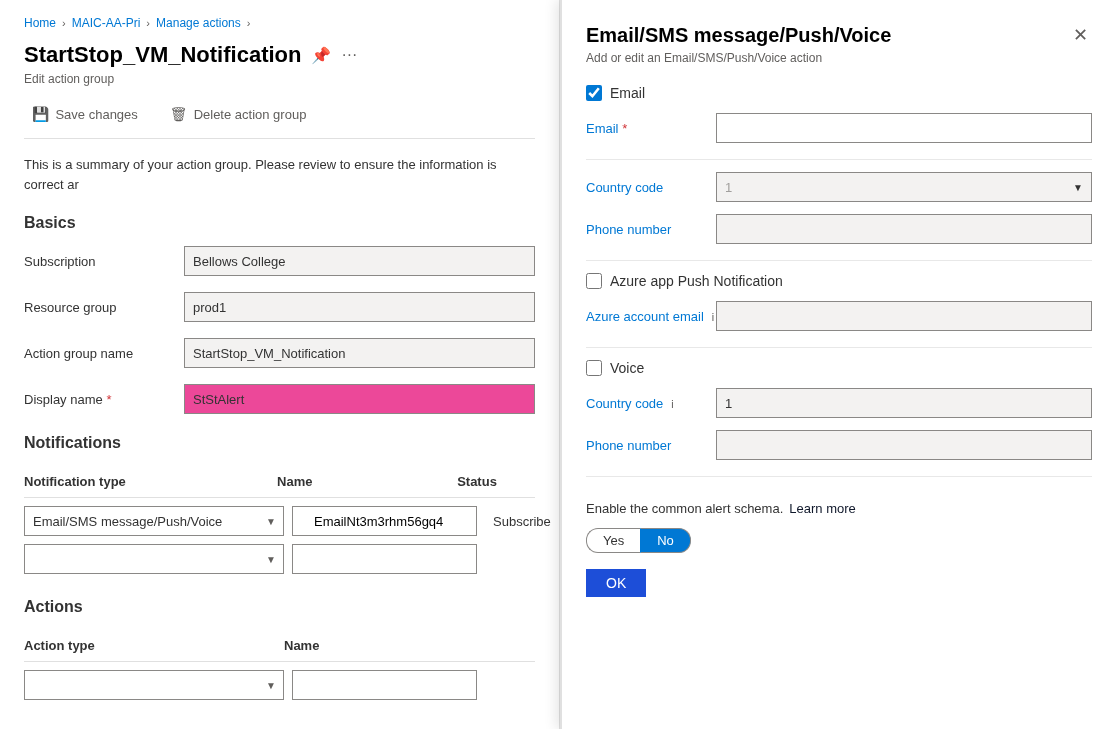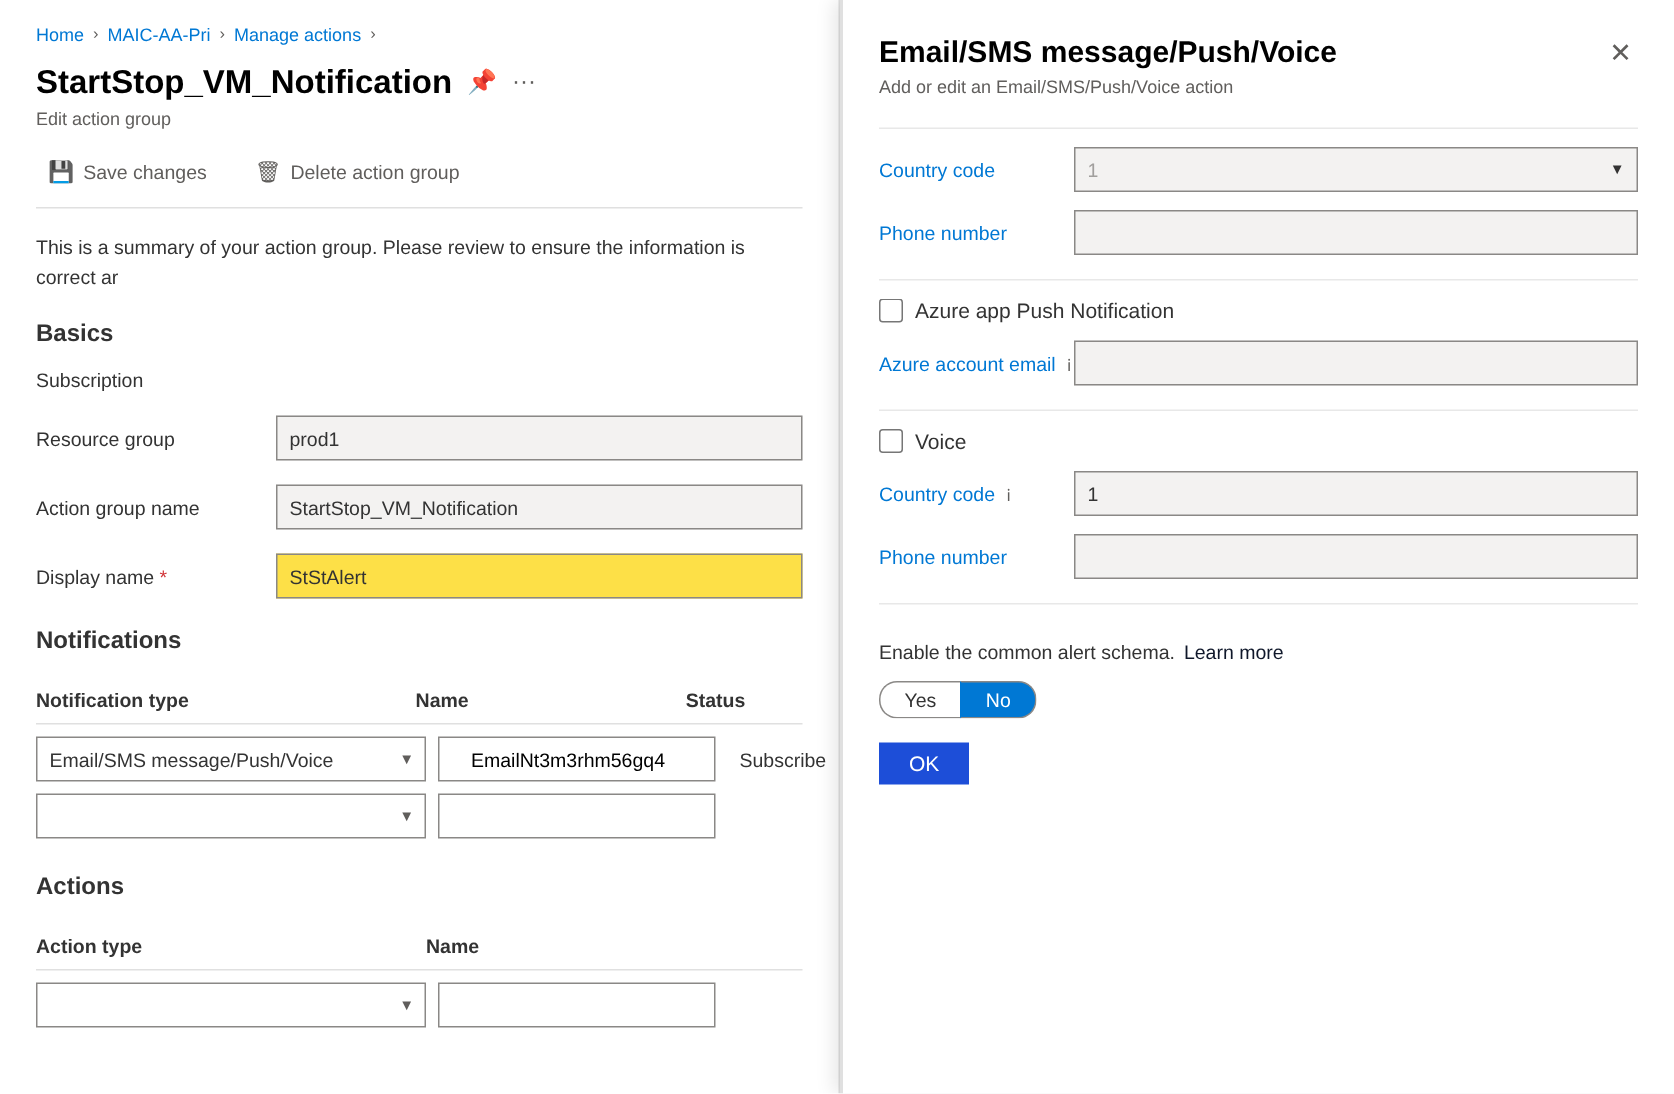--- a/index.html
+++ b/index.html
@@ -23,21 +23,21 @@
     .toolbar-btn { display: flex; align-items: center; gap: 6px; background: none; border: none; color: #605e5c; cursor: pointer; font-size: 13px; padding: 4px 8px; }
     .toolbar-btn .icon { font-size: 14px; }
 
     .summary-text { font-size: 13px; color: #333; margin-bottom: 20px; line-height: 1.5; }
 
     .section-title { font-size: 16px; font-weight: 600; margin-bottom: 14px; margin-top: 8px; }
 
     .form-field { display: flex; align-items: center; margin-bottom: 16px; }
     .form-label { width: 160px; font-size: 13px; color: #333; flex-shrink: 0; }
     .form-input { flex: 1; height: 30px; padding: 4px 8px; border: 1px solid #8a8886; background: #f3f2f1; font-size: 13px; color: #333; }
-    .form-input.editable { background: #fde047; border: 1px solid #8a8886; }
+    .form-input.editable { background: #ec4899; border: 1px solid #8a8886; }
 
     .notifications-section { margin-top: 20px; }
     .table-header { display: flex; align-items: center; font-size: 13px; font-weight: 600; padding: 8px 0; border-bottom: 1px solid #e0e0e0; margin-bottom: 8px; }
     .col-type { width: 260px; }
     .col-name { width: 185px; }
     .col-status { width: 80px; }
 
     .table-row { display: flex; align-items: center; margin-bottom: 8px; gap: 8px; }
     .select-field { height: 30px; border: 1px solid #8a8886; background: #fff; font-size: 13px; color: #333; padding: 0 8px; cursor: pointer; appearance: none; -webkit-appearance: none; position: relative; }
     .select-wrapper { position: relative; display: flex; align-items: center; }
@@ -118,20 +118,21 @@
       <span>Delete action group</span>
     </button>
   </div>
 
   <div class="summary-text">This is a summary of your action group. Please review to ensure the information is correct ar</div>
 
   <div class="section-title">Basics</div>
 
   <div class="form-field">
     <div class="form-label">Subscription</div>
+    <input class="form-input" type="text" disabled="" style="flex: 1 1 0%;" value="Bellows College">
   </div>
 
   <div class="form-field">
     <div class="form-label">Resource group</div>
     <input class="form-input" type="text" disabled="" style="flex: 1 1 0%;" value="prod1">
   </div>
 
   <div class="form-field">
     <div class="form-label">Action group name</div>
     <input class="form-input" type="text" disabled="" style="flex: 1 1 0%;" value="StartStop_VM_Notification">
@@ -195,20 +196,33 @@
 
 <div class="right-panel">
   
   <div class="panel-header">
     <div class="panel-title">Email/SMS message/Push/Voice</div>
     <button class="close-btn">✕</button>
   </div>
   <div class="panel-subtitle">Add or edit an Email/SMS/Push/Voice action</div>
 
   
+  <div class="section-block">
+    <div class="checkbox-row">
+      <input type="checkbox" class="checkbox" checked="" style="">
+      <span class="checkbox-label">Email</span>
+    </div>
+    <div class="field-row">
+      <div class="field-label">
+        <span>Email</span>
+        <span style="color:#d13438"> *</span>
+      </div>
+      <input class="field-input" type="text" style="flex: 1 1 0%;">
+    </div>
+  </div>
 
   <hr class="overlay-divider">
 
   
   <div class="section-block">
     <div class="country-code-row">
       <div class="cc-label" style="color:#0078d4;">Country code</div>
       <div class="cc-select" style="flex:1; background:#f3f2f1; border:1px solid #8a8886; height:30px; display:flex; align-items:center; padding:0 8px; justify-content:space-between;">
         <span class="cc-select-text">1</span>
         <span class="cc-arrow">▼</span>

